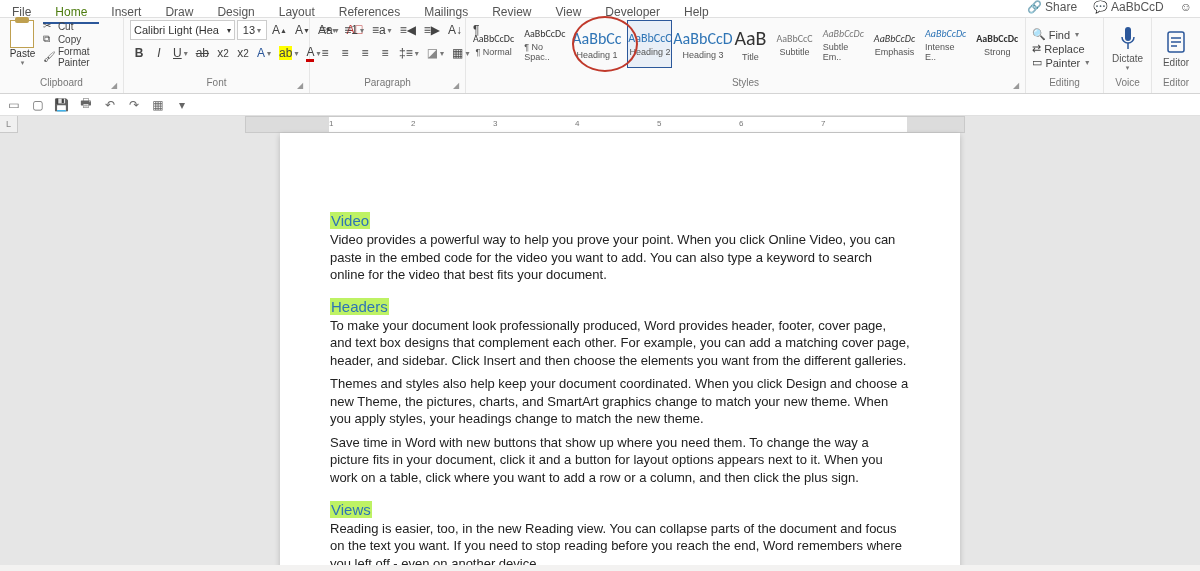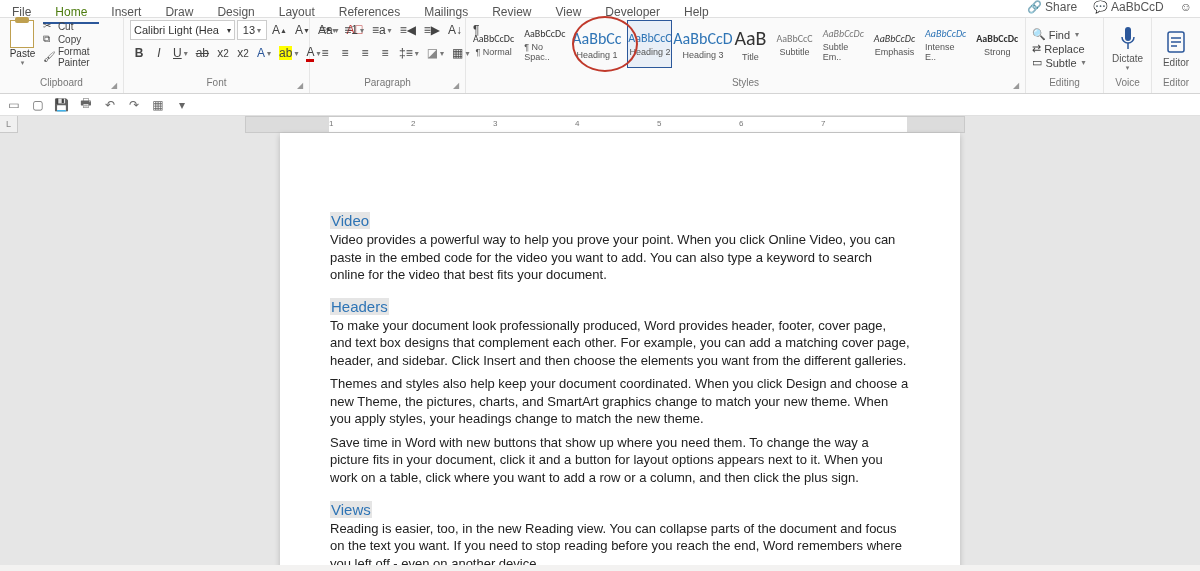--- a/index.html
+++ b/index.html
@@ -35,21 +35,21 @@
 .big-col { display:flex; flex-direction:column; align-items:center; width:40px; font-size:10px; color:#555; cursor:pointer;}
 .qat { background:#fff; height:22px; display:flex; align-items:center; gap:8px; padding:0 6px; border-bottom:1px solid #e0e0e0;}
 .qat .q { width:16px; height:16px; display:flex; align-items:center; justify-content:center; color:#666; cursor:pointer; font-size:12px;}
 .canvas { position:relative; height:449px; background:#e6e6e6; overflow:hidden;}
 .ruler-corner { position:absolute; left:0; top:0; width:18px; height:17px; background:#f0f0f0; border-right:1px solid #c9c9c9; border-bottom:1px solid #c9c9c9; font-size:9px; color:#888; display:flex; align-items:center; justify-content:center;}
 .ruler-h { position:absolute; left:245px; top:0; height:17px; width:720px; background:#fff; border:1px solid #c9c9c9; font-size:8px; color:#888;}
 .ruler-h .margin{position:absolute; top:0; height:100%; background:#dcdcdc;}
 .ruler-h .num{position:absolute; top:2px; font-size:8px; color:#777;}
 .page { position:absolute; left:280px; top:17px; width:680px; height:800px; background:#fff; box-shadow:0 2px 6px rgba(0,0,0,.2); padding:65px 50px 40px 50px;}
 .doc h2 { color:#2e74b5; font-weight:normal; font-size:15px; margin-top:14px; margin-bottom:2px;}
-.doc h2 span.hl { background:#e5e5e5; padding:0 1px;}
+.doc h2 span.hl { background:#bef264; padding:0 1px;}
 .doc p { font-size:13px; color:#222; line-height:1.35; margin-bottom:6px;}
 .circle-annot { position:absolute; left:572px; top:16px; width:66px; height:56px; border:2px solid #c0392b; border-radius:50%; pointer-events:none; z-index:5;}
 .drop::after{content:"▾"; font-size:8px; margin-left:2px; color:#777;}
 svg{display:block;}
 </style>
 </head>
 <body>
 
 <div class="menubar">
   <div class="tab">File</div>
@@ -237,21 +237,21 @@
       <div class="drop">
             <span>🔍</span>
             <span>Find</span>
           </div>
       <div>
             <span>⇄</span>
             <span>Replace</span>
           </div>
       <div class="drop">
             <span>▭</span>
-            <span>Subtle</span>
+            <span>Painter</span>
           </div>
     </div>
       </div>
     <div class="group-label">Editing</div>
   </div>
 
   <div class="group" style="width:48px">
     <div class="group-body">
         <div class="big-col">
       <svg width="20" height="28">

